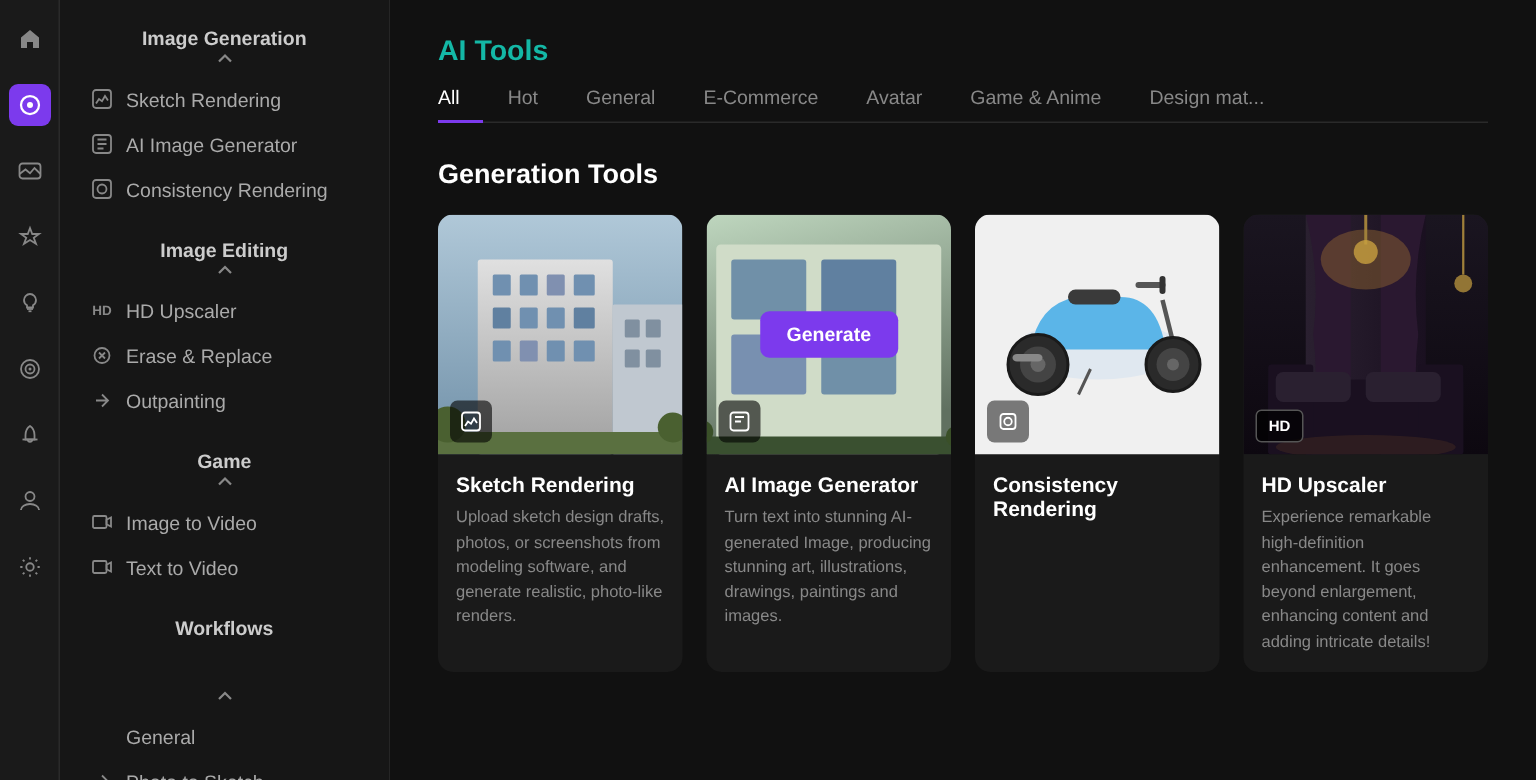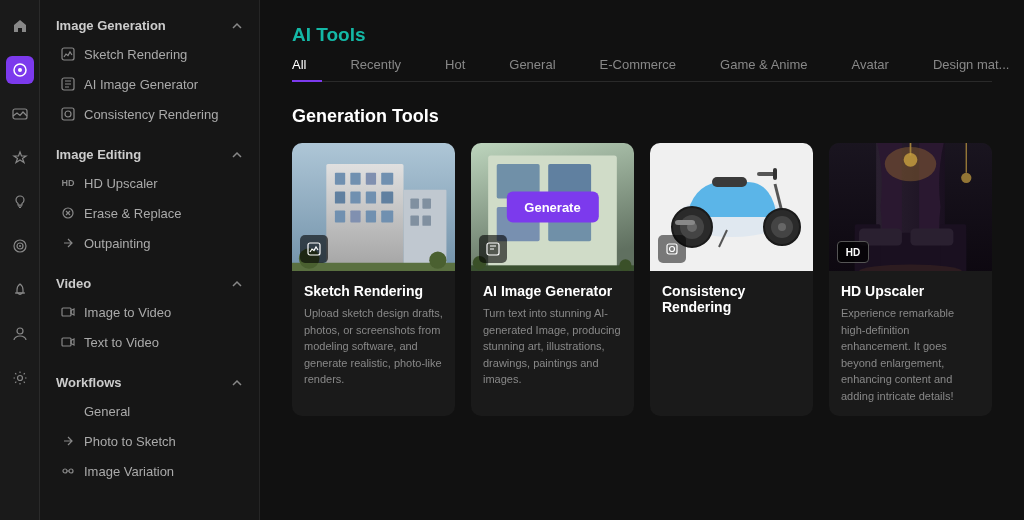--- a/index.html
+++ b/index.html
@@ -51,20 +51,21 @@
       padding: 8px 0;
     }
     .sidebar-section-header {
       display: flex;
       align-items: center;
       justify-content: space-between;
       padding: 10px 16px 6px;
       font-size: 13px;
       font-weight: 600;
       color: #ccc;
+      flex-direction: column;
     }
     .sidebar-item {
       display: flex;
       align-items: center;
       gap: 8px;
       padding: 7px 16px 7px 20px;
       font-size: 13px;
       color: #aaa;
       cursor: pointer;
       border-radius: 4px;
@@ -91,21 +92,21 @@
       font-size: 19px;
       font-weight: 700;
       color: #14b8a6;
       margin-bottom: 3px;
     }
 
     
     .tabs {
       display: flex;
       align-items: center;
-      gap: 12px;
+      gap: 0;
       border-bottom: 1px solid #2a2a2a;
       margin-bottom: 24px;
       position: relative;
     }
     .tab {
       padding: 8px 16px;
       font-size: 13px;
       color: #888;
       cursor: pointer;
       white-space: nowrap;
@@ -133,21 +134,21 @@
       gap: 16px;
     }
     .card {
       background: #1a1a1a;
       border-radius: 10px;
       overflow: hidden;
       cursor: pointer;
     }
     .card-image {
       width: 100%;
-      height: 128px;
+      height: 160px;
       position: relative;
       overflow: hidden;
       text-decoration: underline;
     }
     .generate-btn-overlay {
       position: absolute;
       top: 50%;
       left: 50%;
       transform: translate(-50%, -50%);
       background: #7c3aed;
@@ -331,21 +332,21 @@
   <div class="sidebar-item">
     <div class="sidebar-item-icon">
       <svg width="14" height="14" viewBox="0 0 14 14" fill="none">
           <path d="M3 7H11M7 3L11 7L7 11" stroke="#888" stroke-width="1.2"></path>
         </svg>
     </div>
     <span>Outpainting</span>
   </div>
 
   <div class="sidebar-section-header" style="margin-top:8px;">
-    <span>Video</span>
+    <span>Game</span>
     <svg width="12" height="12" viewBox="0 0 12 12" fill="none">
       <path d="M2 8L6 4L10 8" stroke="#888" stroke-width="1.5"></path>
     </svg>
   </div>
   <div class="sidebar-item">
     <div class="sidebar-item-icon">
       <svg width="14" height="14" viewBox="0 0 14 14" fill="none">
           <rect x="1" y="3" width="9" height="8" rx="1" stroke="#888" stroke-width="1.2"></rect>
           <path d="M10 5.5L13 4V10L10 8.5V5.5Z" stroke="#888" stroke-width="1.2"></path>
         </svg>
@@ -390,26 +391,25 @@
     </div>
     <span>Image Variation</span>
   </div>
 </div>
 
 <div class="main">
   <h1 class="page-title">AI Tools</h1>
 
   <div class="tabs">
     <div class="tab active">All</div>
-    <div class="tab">Recently</div>
     <div class="tab">Hot</div>
     <div class="tab">General</div>
     <div class="tab">E-Commerce</div>
+    <div class="tab">Avatar</div>
     <div class="tab">Game &amp; Anime</div>
-    <div class="tab">Avatar</div>
     <div class="tab">Design mat...</div>
 
   </div>
 
   <div>
     <h2 class="section-title">Generation Tools</h2>
 
     <div class="cards-grid">
 
       <div class="card">

